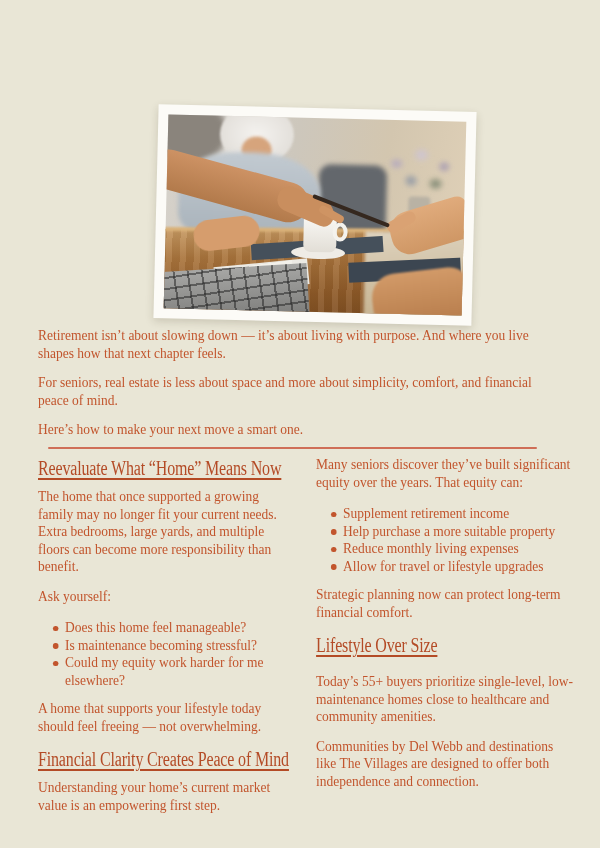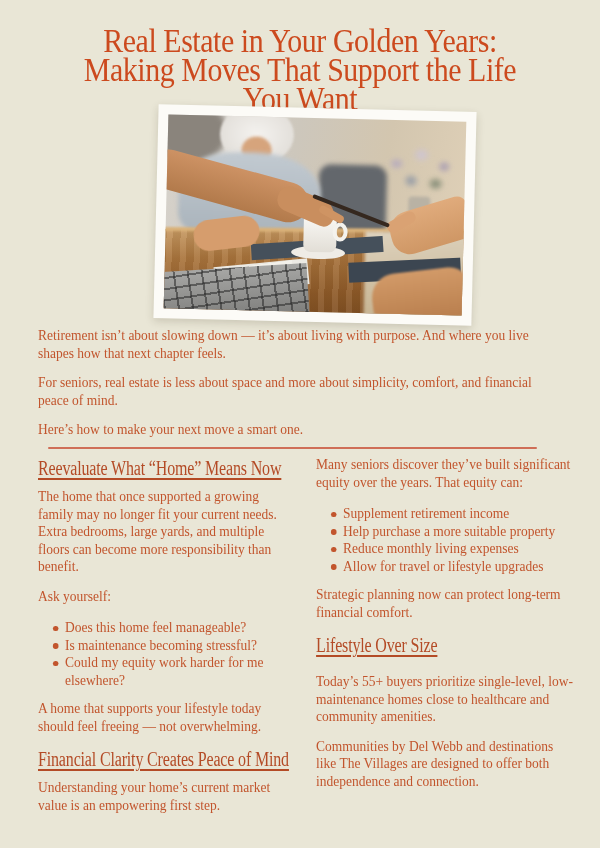--- a/index.html
+++ b/index.html
@@ -84,25 +84,20 @@
   ul.blist { list-style:none; margin:14px 0 11px 16px; }
   ul.blist li { position:relative; padding-left:13px; }
   ul.blist li::before { content:""; position:absolute; left:0; top:6.5px; width:5.5px; height:5.5px;
                         border-radius:50%; background:#c2552d; }
 </style>
 </head>
 <body>
 
 <div class="page">
 
-  <div class="title">
-    <span class="title-line">Real Estate in Your Golden Years:</span>
-    <span class="title-line">Making Moves That Support the Life</span>
-    <span class="title-line">You Want</span>
-  </div>
 
   <div class="photo">
     <div class="photo-inner">
       <div class="ph ph-advisor-shoulder"></div>
       <div class="ph ph-chair"></div>
       <div class="ph ph-hair"></div>
       <div class="ph ph-face"></div>
       <div class="ph ph-sweater"></div>
       <div class="ph ph-flowers"></div>
       <div class="ph ph-vase"></div>

